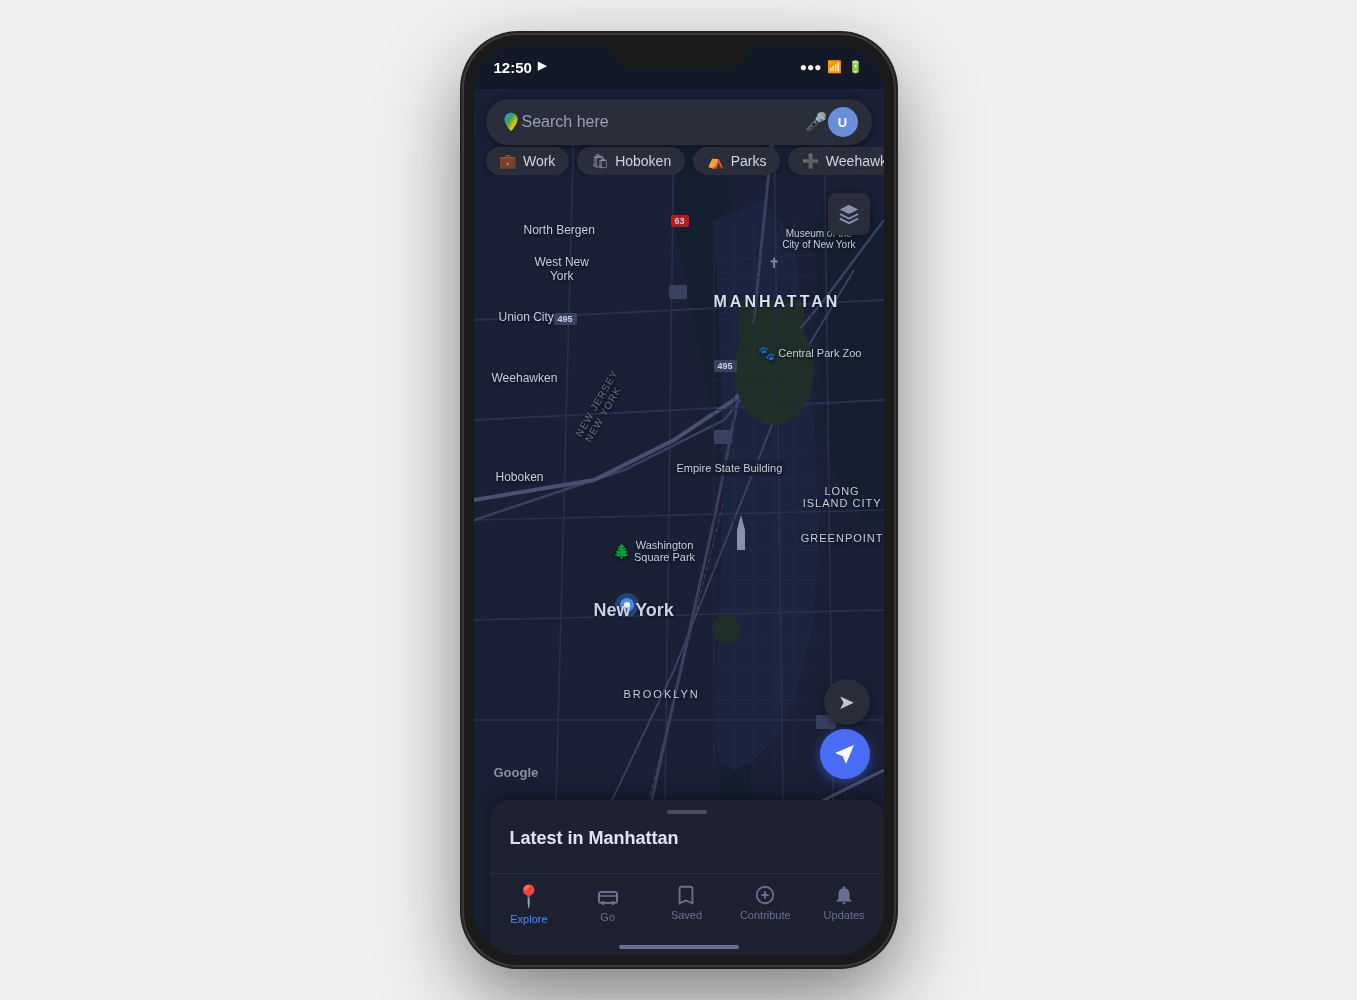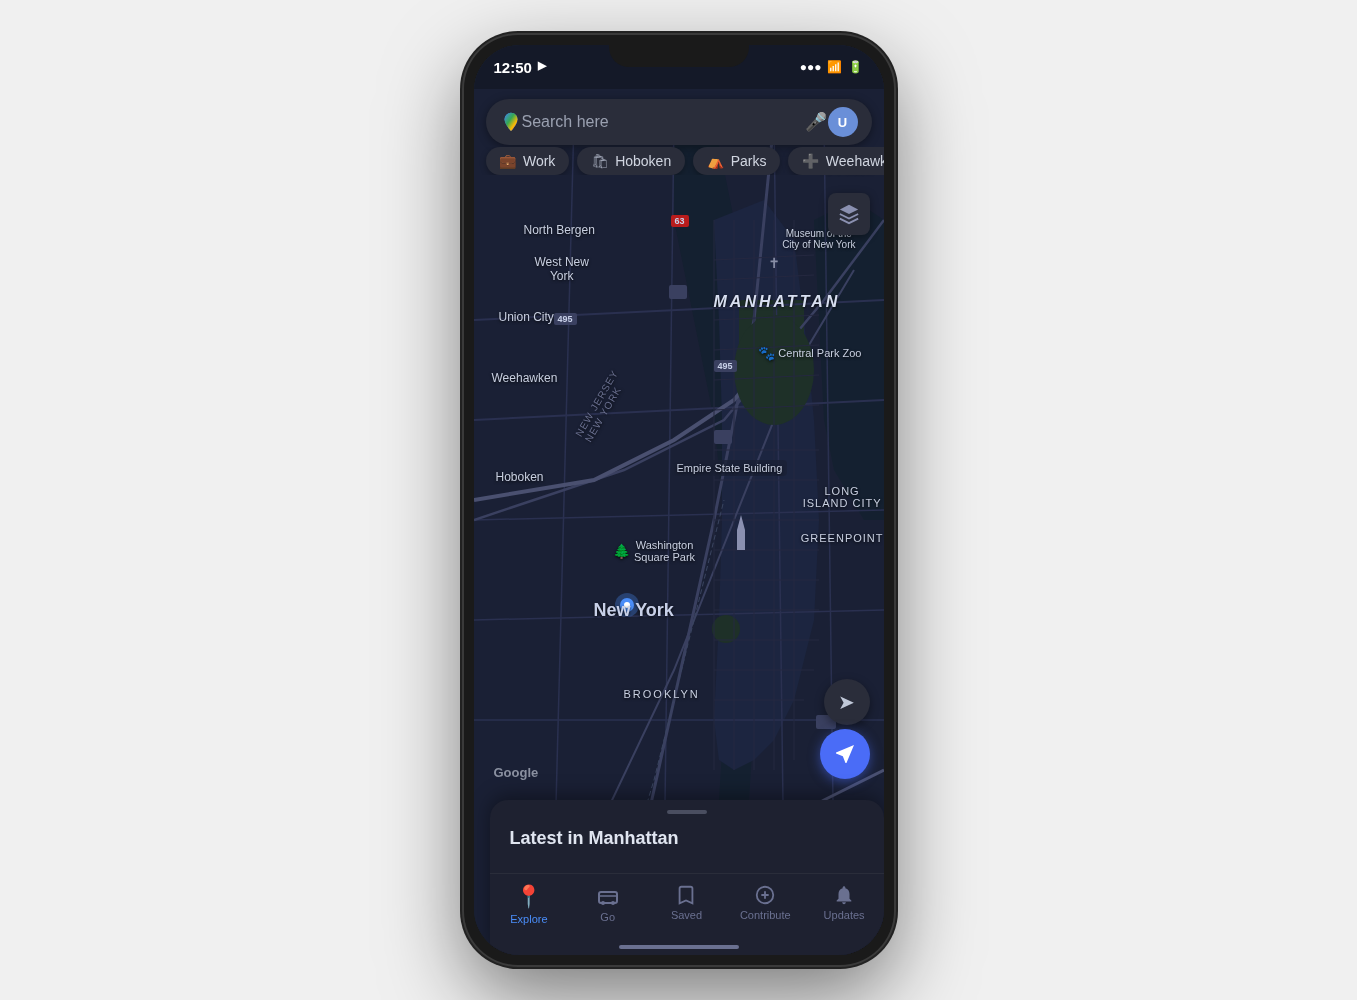--- a/index.html
+++ b/index.html
@@ -389,21 +389,21 @@
         <rect x="263" y="410" width="8" height="20" fill="#8a90b0"></rect>
         <polygon points="267,395 263,410 271,410" fill="#8a90b0"></polygon>
 
         <text x="300" y="148" font-size="14" fill="#8a90a8" text-anchor="middle">✝</text>
 
         <circle cx="153" cy="485" r="12" fill="#4a8df8" opacity="0.3"></circle>
         <circle cx="153" cy="485" r="7" fill="#4a8df8"></circle>
         <circle cx="153" cy="485" r="3" fill="#fff"></circle>
       </svg>
 
-      <div class="map-label large" style="top: 248px; left: 240px; letter-spacing: 3px; font-style: italic;">MANHATTAN</div>
+      <div class="map-label large" style="top: 248px; left: 240px; letter-spacing: 3px;">MANHATTAN</div>
       <div class="map-label medium" style="top: 555px; left: 120px; font-size:18px; color:#c8d0e8;">New York</div>
       <div class="map-label" style="top: 178px; left: 50px;">North Bergen</div>
       <div class="map-label" style="top: 210px; left: 20px; text-align:center;margin-left:41px;">West New<br>York</div>
       <div class="map-label" style="top: 265px; left: 25px;">Union City</div>
       <div class="map-label" style="top: 326px; left: 18px;">Weehawken</div>
       <div class="map-label" style="top: 425px; left: 22px;">Hoboken</div>
       <div class="map-label" style="top: 487px; right: 0px; font-size:11px; letter-spacing:1px;">GREENPOINT</div>
       <div class="map-label" style="top: 440px; right: 2px; text-align:center; font-size:11px; letter-spacing:1px;">LONG<br>ISLAND CITY</div>
       <div class="map-label" style="top: 643px; left: 150px; letter-spacing:2px; font-size:11px;">BROOKLYN</div>
       <div class="map-label" style="top: 118px; right: 10px; font-size:11px; letter-spacing:1px; color:#8090a8;">HARLEM</div>

